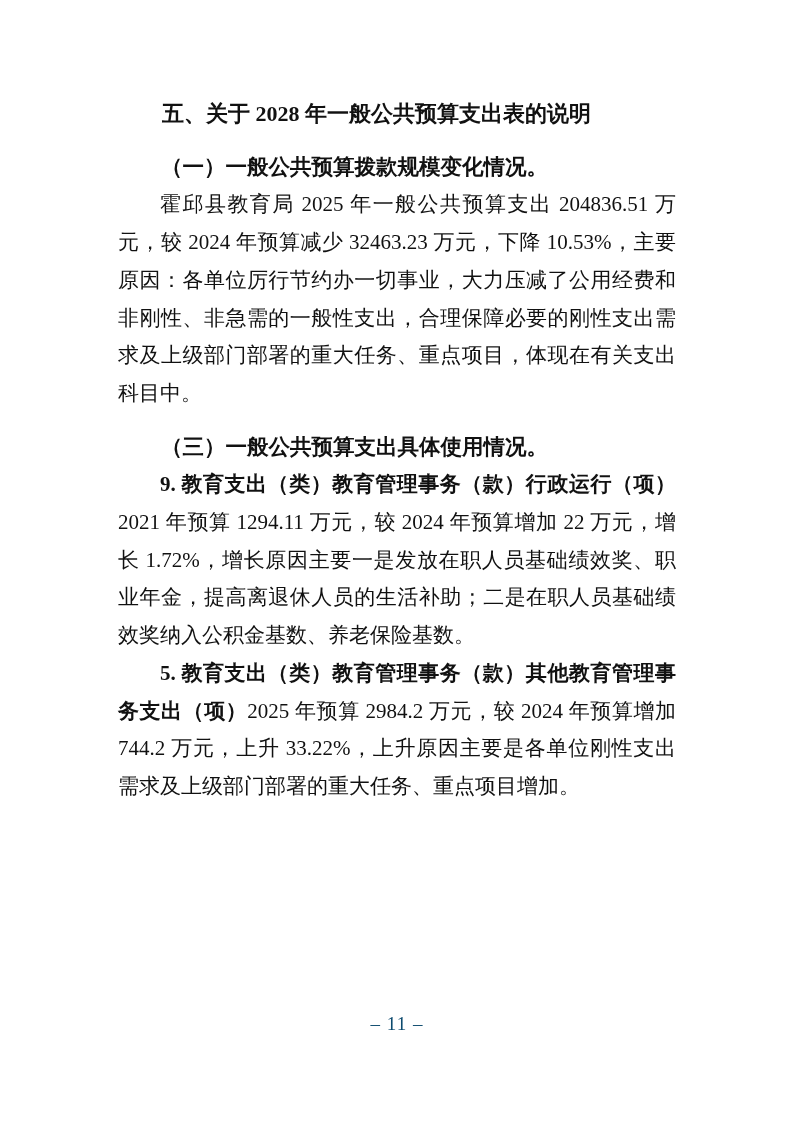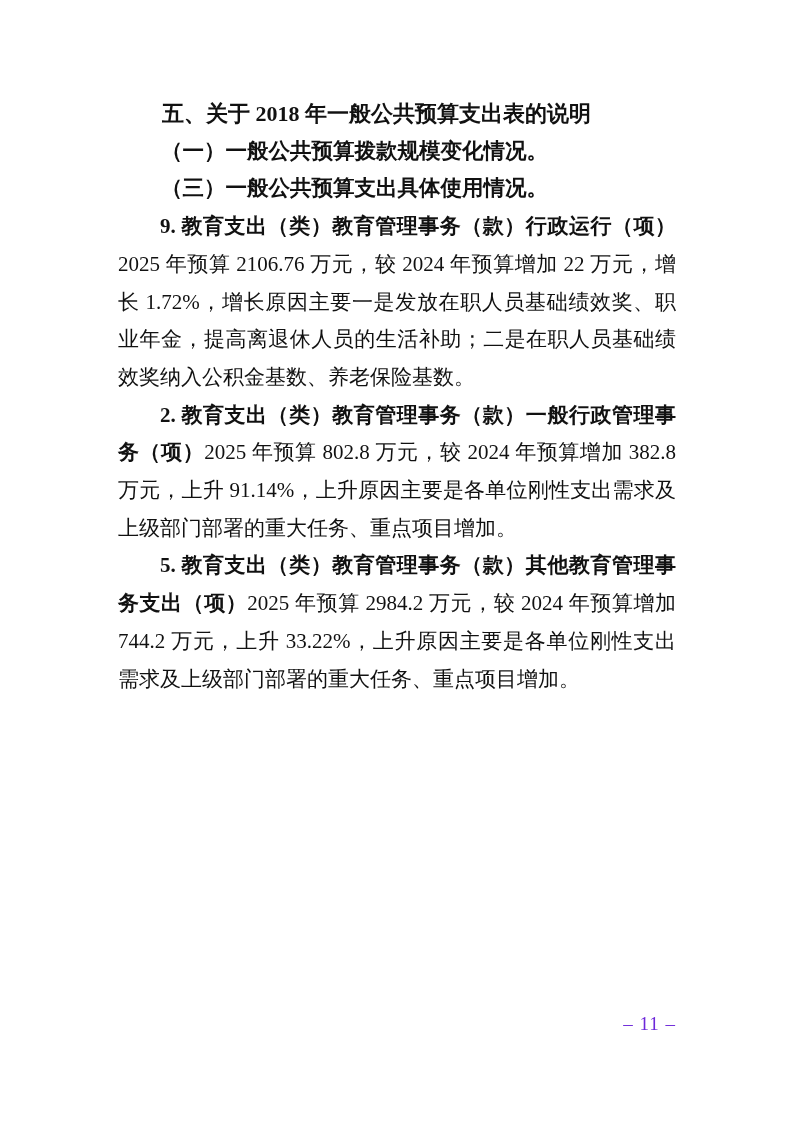--- a/index.html
+++ b/index.html
@@ -36,60 +36,61 @@
     text-align: left;
     white-space: nowrap;
   }
 
   .sub-heading {
     font-size: 21.5px;
     font-weight: 700;
     text-indent: 2em;
     text-align: left;
     white-space: nowrap;
+    margin-top: 16px;
   }
 
   .body-para {
     text-indent: 2em;
     font-weight: 400;
   }
 
   .body-para .lead {
     font-weight: 700;
   }
 
   .page-number {
     position: absolute;
     left: 118px;
     top: 1012px;
     width: 558px;
-    text-align: right;
+    text-align: center;
     font-size: 19px;
     line-height: 24px;
-    color: #6d28d9;
+    color: #0c4a6e;
     letter-spacing: 1px;
   }
 </style>
 </head>
 <body>
 
 <div class="page">
   <div class="content">
 
-    <h1 class="doc-title">五、关于 2018 年一般公共预算支出表的说明</h1>
+    <h1 class="doc-title">五、关于 2028 年一般公共预算支出表的说明</h1>
 
     <h2 class="sub-heading">（一）一般公共预算拨款规模变化情况。</h2>
 
+    <p class="body-para">霍邱县教育局 2025 年一般公共预算支出 204836.51 万元，较 2024 年预算减少 32463.23 万元，下降 10.53%，主要原因：各单位厉行节约办一切事业，大力压减了公用经费和非刚性、非急需的一般性支出，合理保障必要的刚性支出需求及上级部门部署的重大任务、重点项目，体现在有关支出科目中。</p>
 
 
 
     <h2 class="sub-heading">（三）一般公共预算支出具体使用情况。</h2>
 
-    <p class="body-para"><span class="lead">9. 教育支出（类）教育管理事务（款）行政运行（项）</span><span>2025 年预算 2106.76 万元，较 2024 年预算增加 22 万元，增长 1.72%，增长原因主要一是发放在职人员基础绩效奖、职业年金，提高离退休人员的生活补助；二是在职人员基础绩效奖纳入公积金基数、养老保险基数。</span></p>
+    <p class="body-para"><span class="lead">9. 教育支出（类）教育管理事务（款）行政运行（项）</span><span>2021 年预算 1294.11 万元，较 2024 年预算增加 22 万元，增长 1.72%，增长原因主要一是发放在职人员基础绩效奖、职业年金，提高离退休人员的生活补助；二是在职人员基础绩效奖纳入公积金基数、养老保险基数。</span></p>
 
-    <p class="body-para"><span class="lead">2. 教育支出（类）教育管理事务（款）一般行政管理事务（项）</span><span>2025 年预算 802.8 万元，较 2024 年预算增加 382.8 万元，上升 91.14%，上升原因主要是各单位刚性支出需求及上级部门部署的重大任务、重点项目增加。</span></p>
 
     <p class="body-para"><span class="lead">5. 教育支出（类）教育管理事务（款）其他教育管理事务支出（项）</span><span>2025 年预算 2984.2 万元，较 2024 年预算增加 744.2 万元，上升 33.22%，上升原因主要是各单位刚性支出需求及上级部门部署的重大任务、重点项目增加。</span></p>
 
   </div>
 
   <div class="page-number">– 11 –</div>
 </div>
 
 </body></html>

